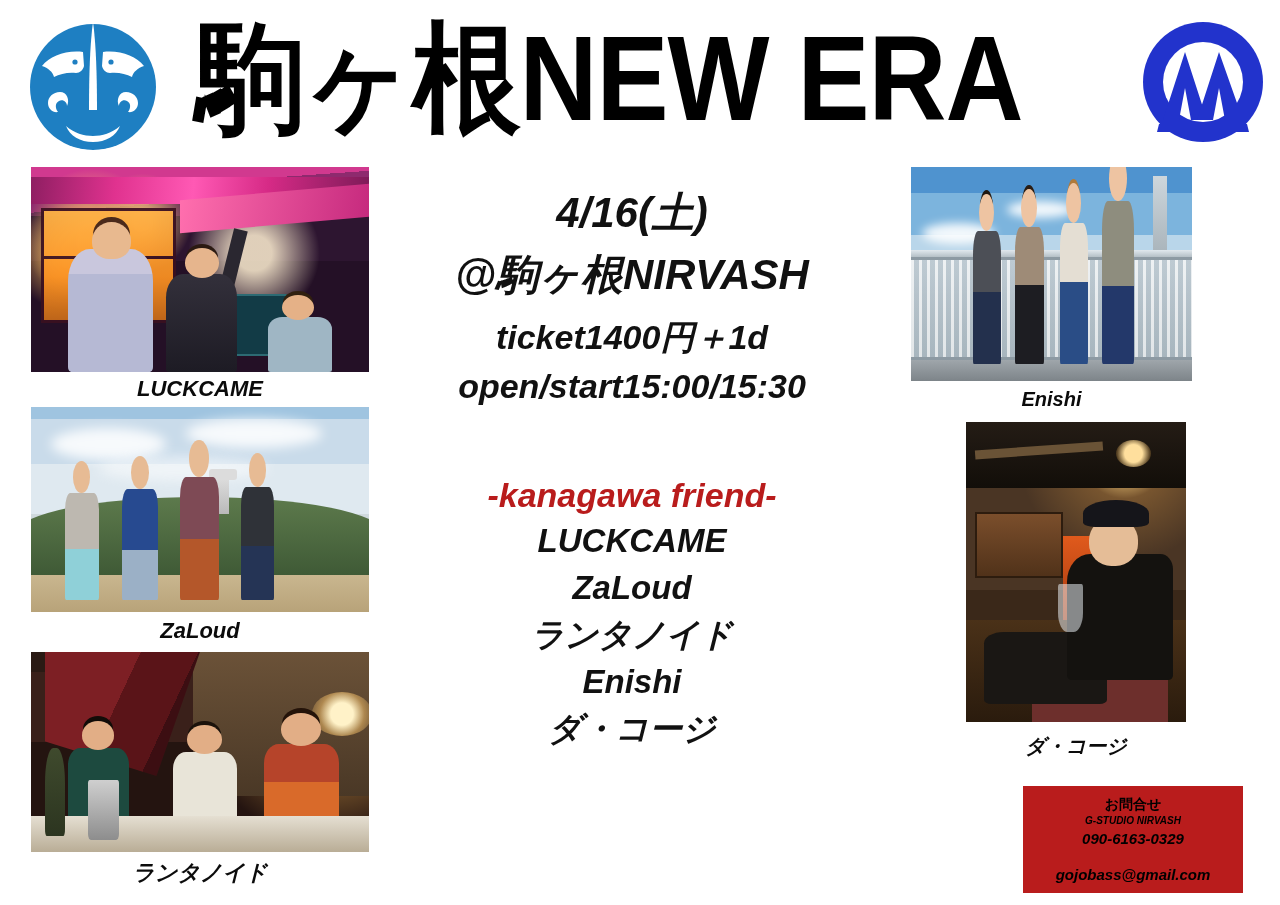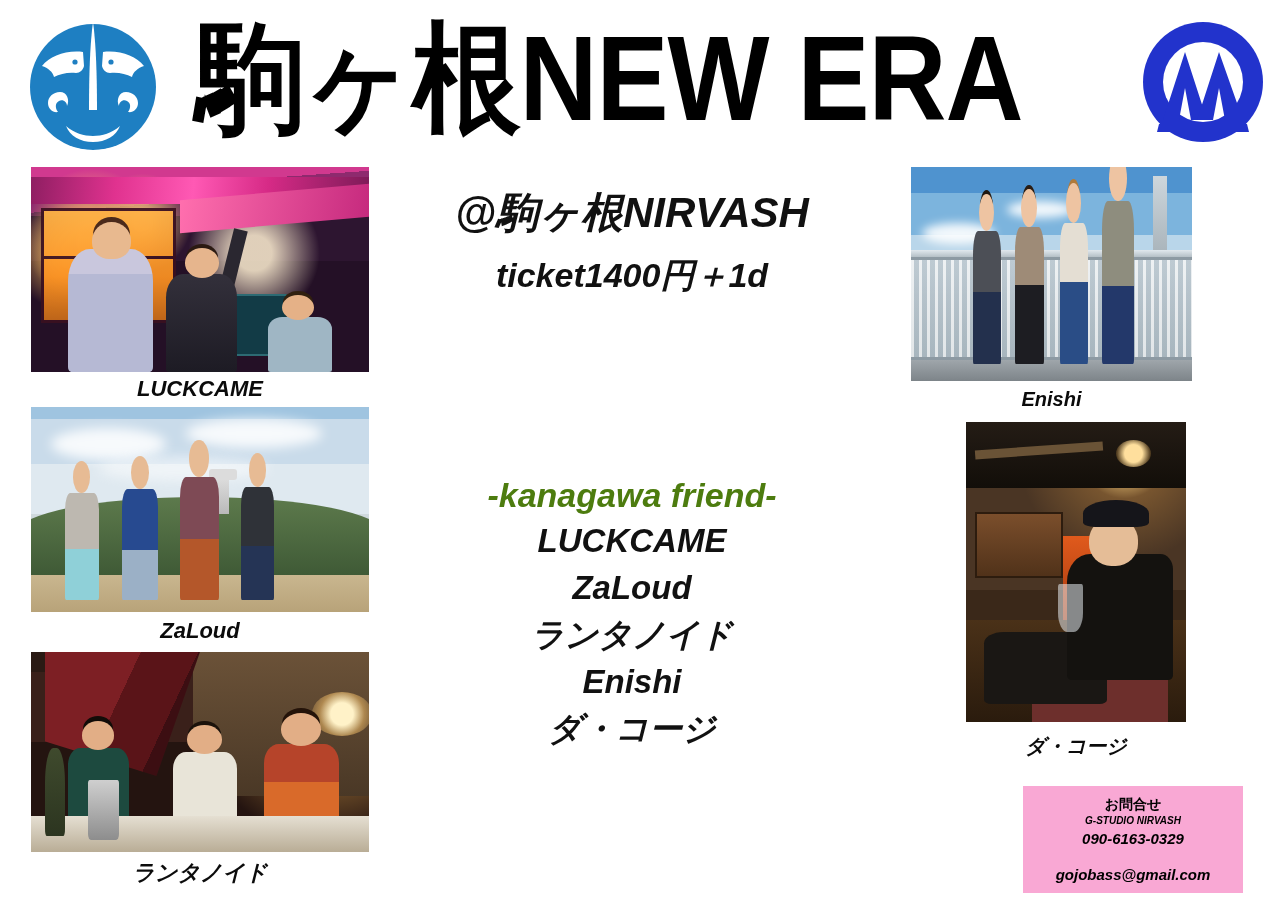--- a/index.html
+++ b/index.html
@@ -293,36 +293,36 @@
     position:absolute;left:42%;top:54%;width:11%;height:16%;
     background:rgba(230,235,240,.55);border-radius:6% 6% 40% 40%;
   }
 
   
   .info{position:absolute;left:382px;top:186px;width:500px;text-align:center;}
   .info .line{
     font-weight:800;font-style:italic;color:#111;white-space:nowrap;line-height:1.28;
   }
   .info .l1{font-size:42px;}
-  .info .l2{font-size:42px;}
+  .info .l2{font-size:42px;margin-top:8px;}
   .info .l3{font-size:34px;margin-top:14px;}
   .info .l4{font-size:34px;margin-top:6px;}
 
   .lineup{position:absolute;left:382px;top:478px;width:500px;text-align:center;}
   .lineup .row{
     font-weight:800;font-style:italic;white-space:nowrap;line-height:1.0;
   }
-  .lineup .hdr{color:#4d7c0f;font-size:34px;margin:0 0 12px 0;}
+  .lineup .hdr{color:#b91c1c;font-size:34px;margin:0 0 12px 0;}
   .lineup .act{color:#111;font-size:33px;margin:0 0 14px 0;}
   .lineup .hdr2{color:#e08a1e;font-size:34px;margin:6px 0 12px 0;}
 
   
   .contact{
     position:absolute;left:1023px;top:786px;width:220px;height:107px;
-    background:#f9a8d4;display:flex;flex-direction:column;
+    background:#b91c1c;display:flex;flex-direction:column;
     align-items:center;justify-content:center;gap:3px;
   }
   .contact div{
     font-weight:800;font-style:italic;color:#000;white-space:nowrap;line-height:1.15;
   }
   .contact .c1{font-size:14px;font-style:normal;}
   .contact .c2{font-size:10px;}
   .contact .c3{font-size:15px;}
   .contact .c4{font-size:15px;margin-top:16px;}
 </style>
@@ -434,22 +434,24 @@
       <div class="legs"></div>
       <div class="body"></div>
       <div class="head"></div>
       <div class="cap"></div>
       <div class="glass"></div>
     </div>
   </div>
   <div class="caption" id="cap-dakoji">ダ・コージ</div>
 
   <div class="info">
+    <div class="line l1">4/16(土)</div>
     <div class="line l2">@駒ヶ根NIRVASH</div>
     <div class="line l3">ticket1400円＋1d</div>
+    <div class="line l4">open/start15:00/15:30</div>
   </div>
 
   <div class="lineup">
     <div class="row hdr">-kanagawa friend-</div>
     <div class="row act">LUCKCAME</div>
     <div class="row act">ZaLoud</div>
     <div class="row act">ランタノイド</div>
     <div class="row act">Enishi</div>
     <div class="row act">ダ・コージ</div>
   </div>

